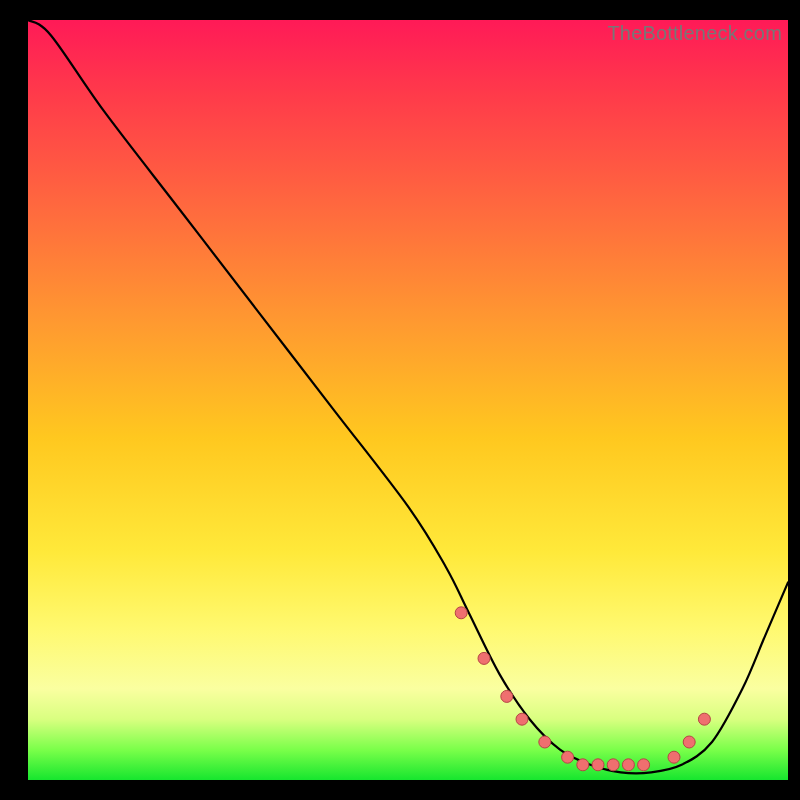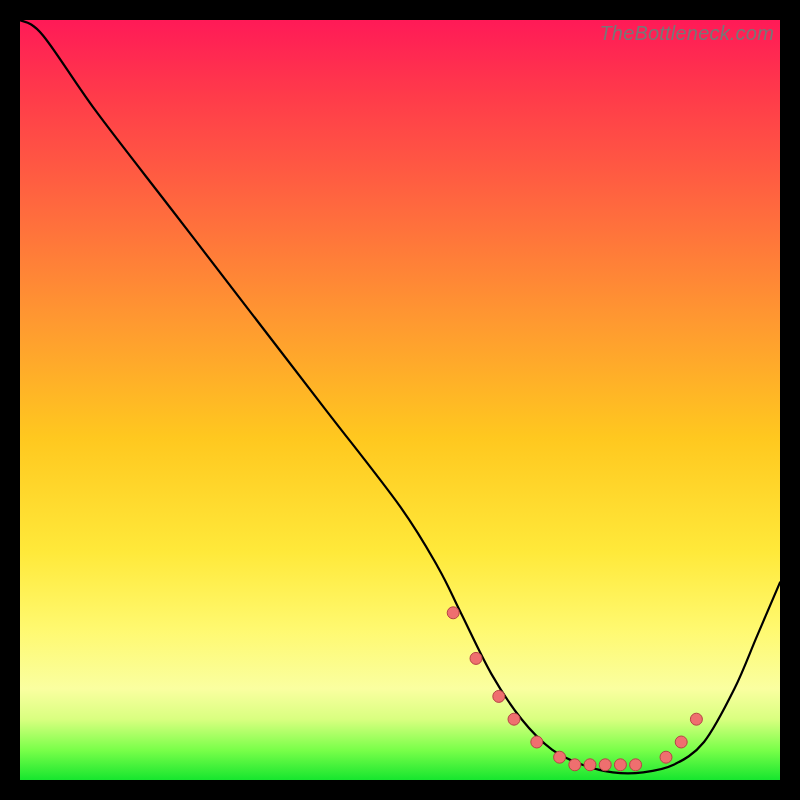--- a/index.html
+++ b/index.html
@@ -12,39 +12,38 @@
     overflow: hidden;
   }
   .stage {
     position: relative;
     width: 800px;
     height: 800px;
     background: #000;
   }
   .plot-area {
     position: absolute;
-    left: 20px;
+    left: 28px;
     top: 20px;
     width: 760px;
     height: 760px;
     
     background: linear-gradient(to bottom,
       #ff1a57 0%,
       #ff3b4a 10%,
       #ff6a3e 25%,
       #ff9a30 40%,
       #ffc81f 55%,
       #ffe93a 70%,
       #fff96f 80%,
       #faffa0 88%,
       #d9ff80 92%,
       #7bff4a 96%,
       #16e62e 100%
     );
-    font-style: italic;
   }
   .watermark {
     position: absolute;
     top: 2px;
     right: 6px;
     font-size: 20px;
     color: #777;
     font-weight: 500;
     letter-spacing: 0.2px;
     user-select: none;

